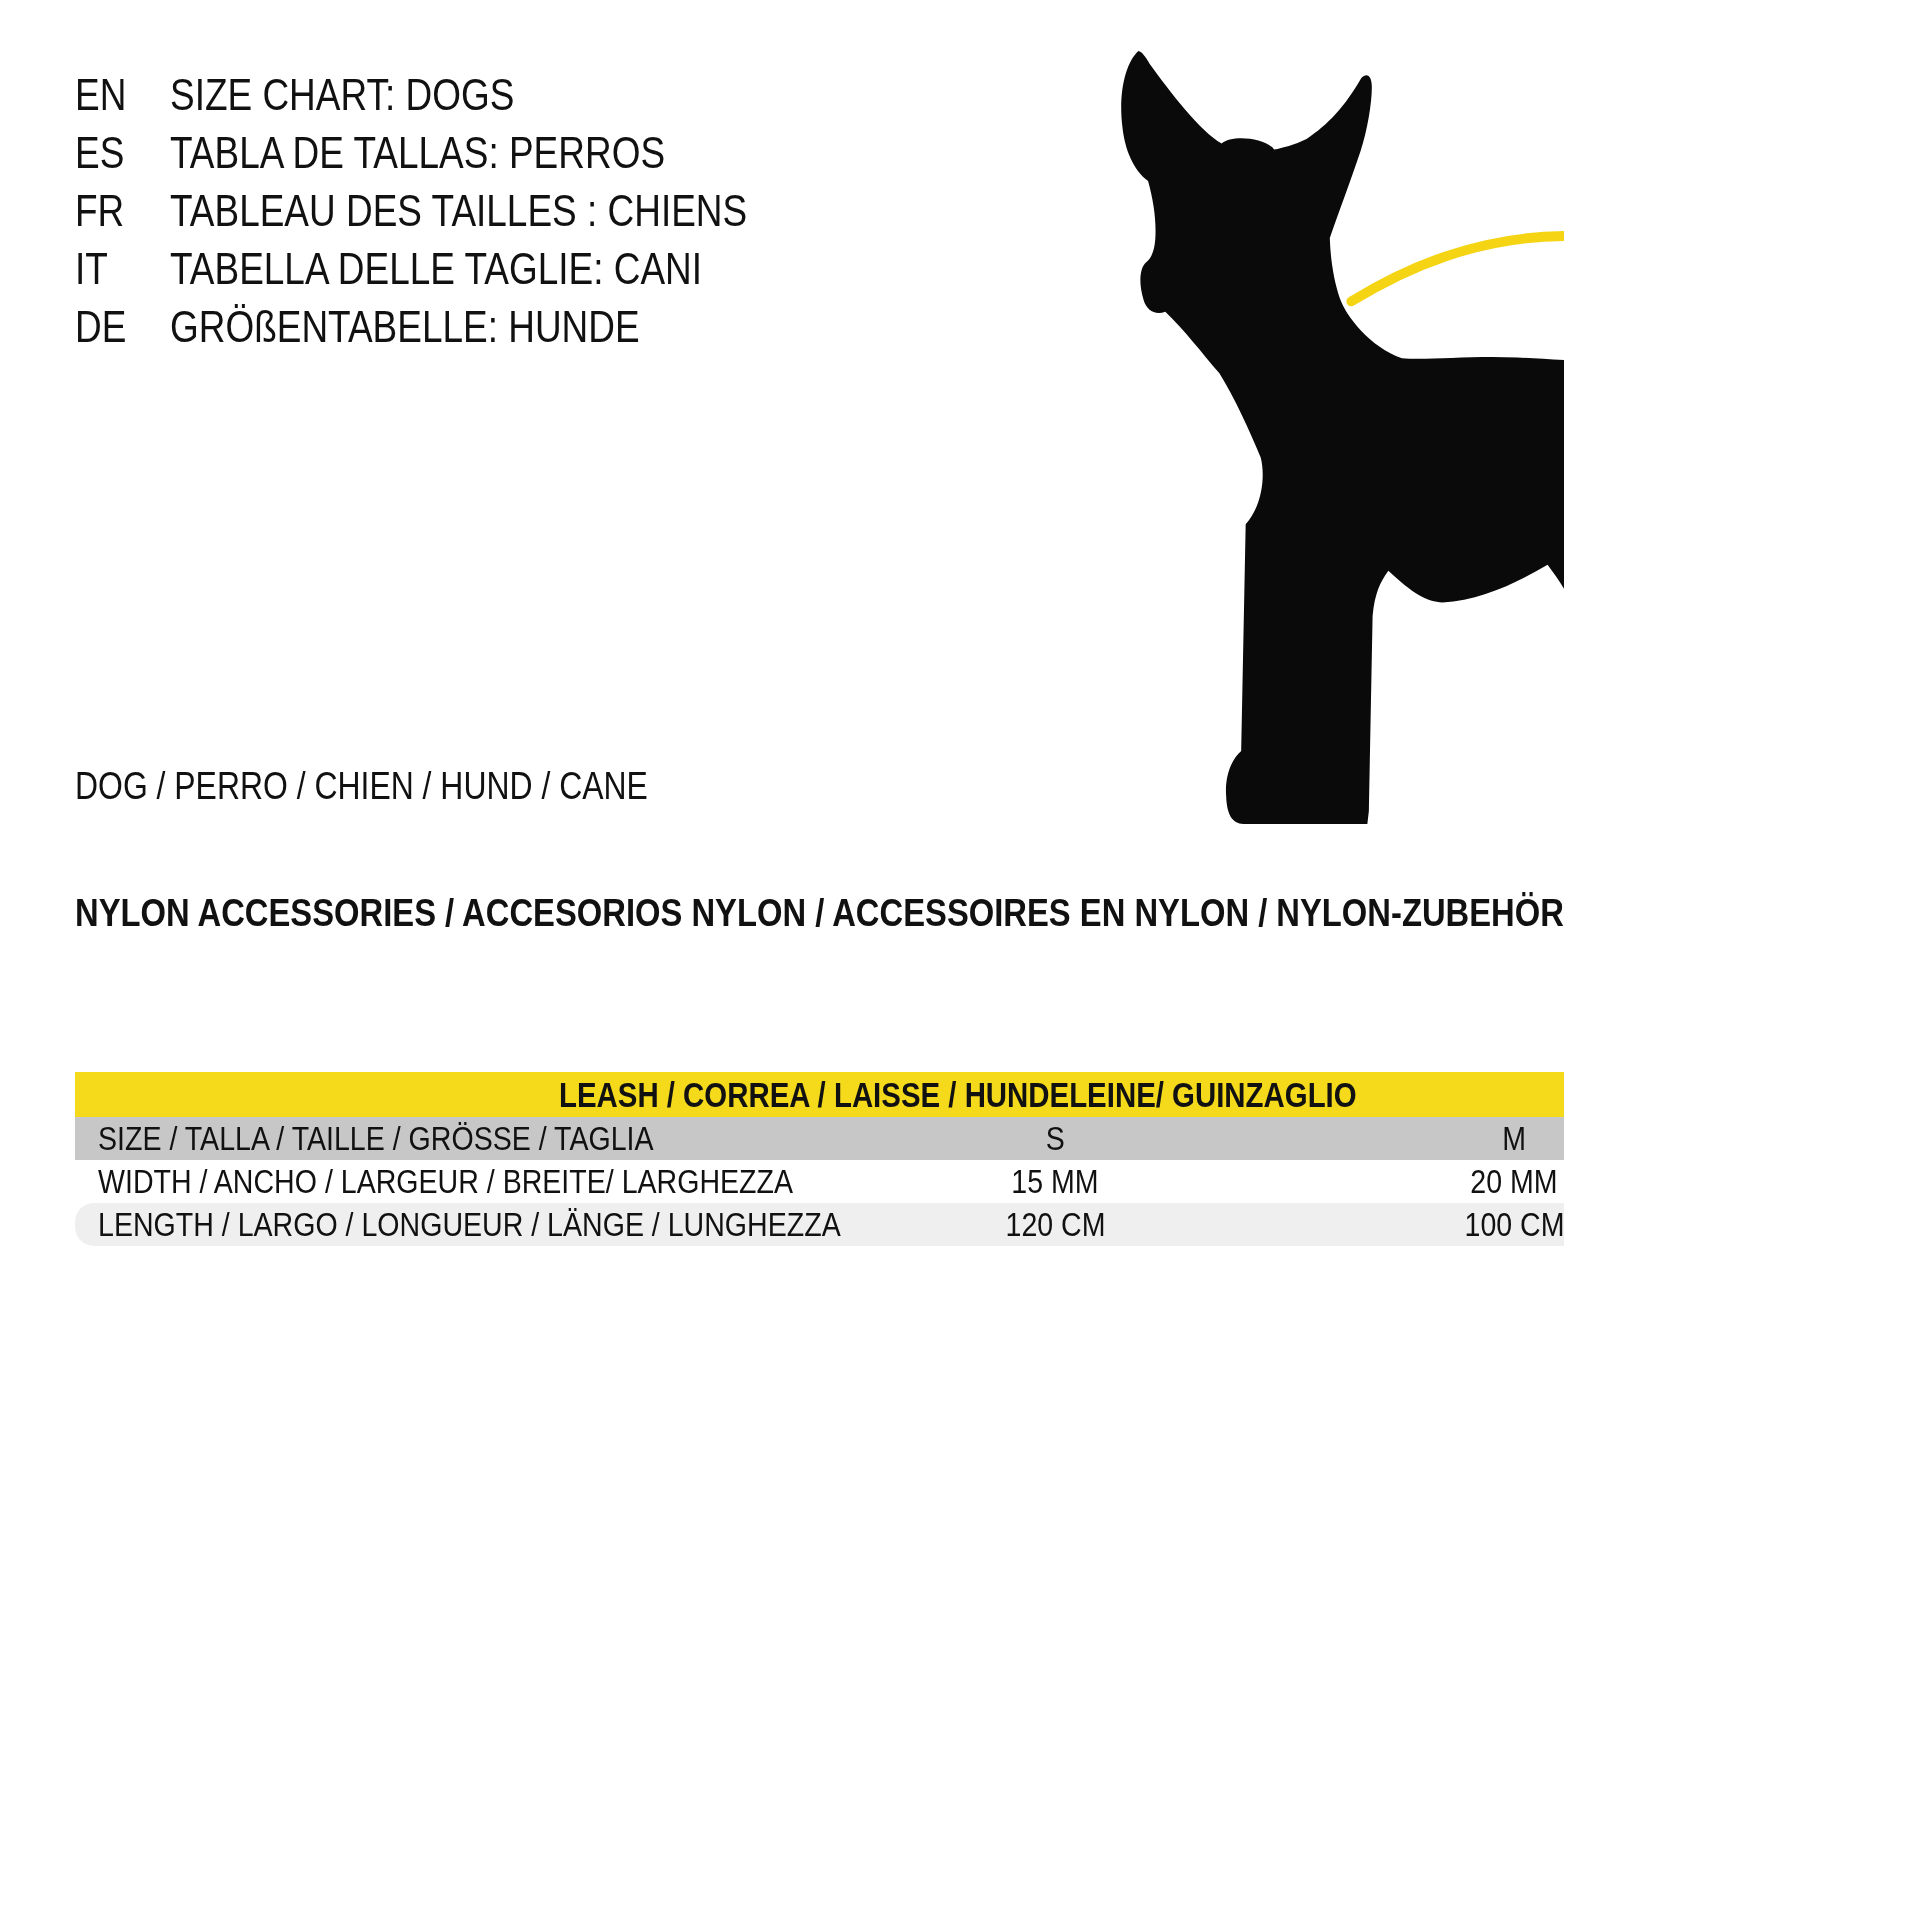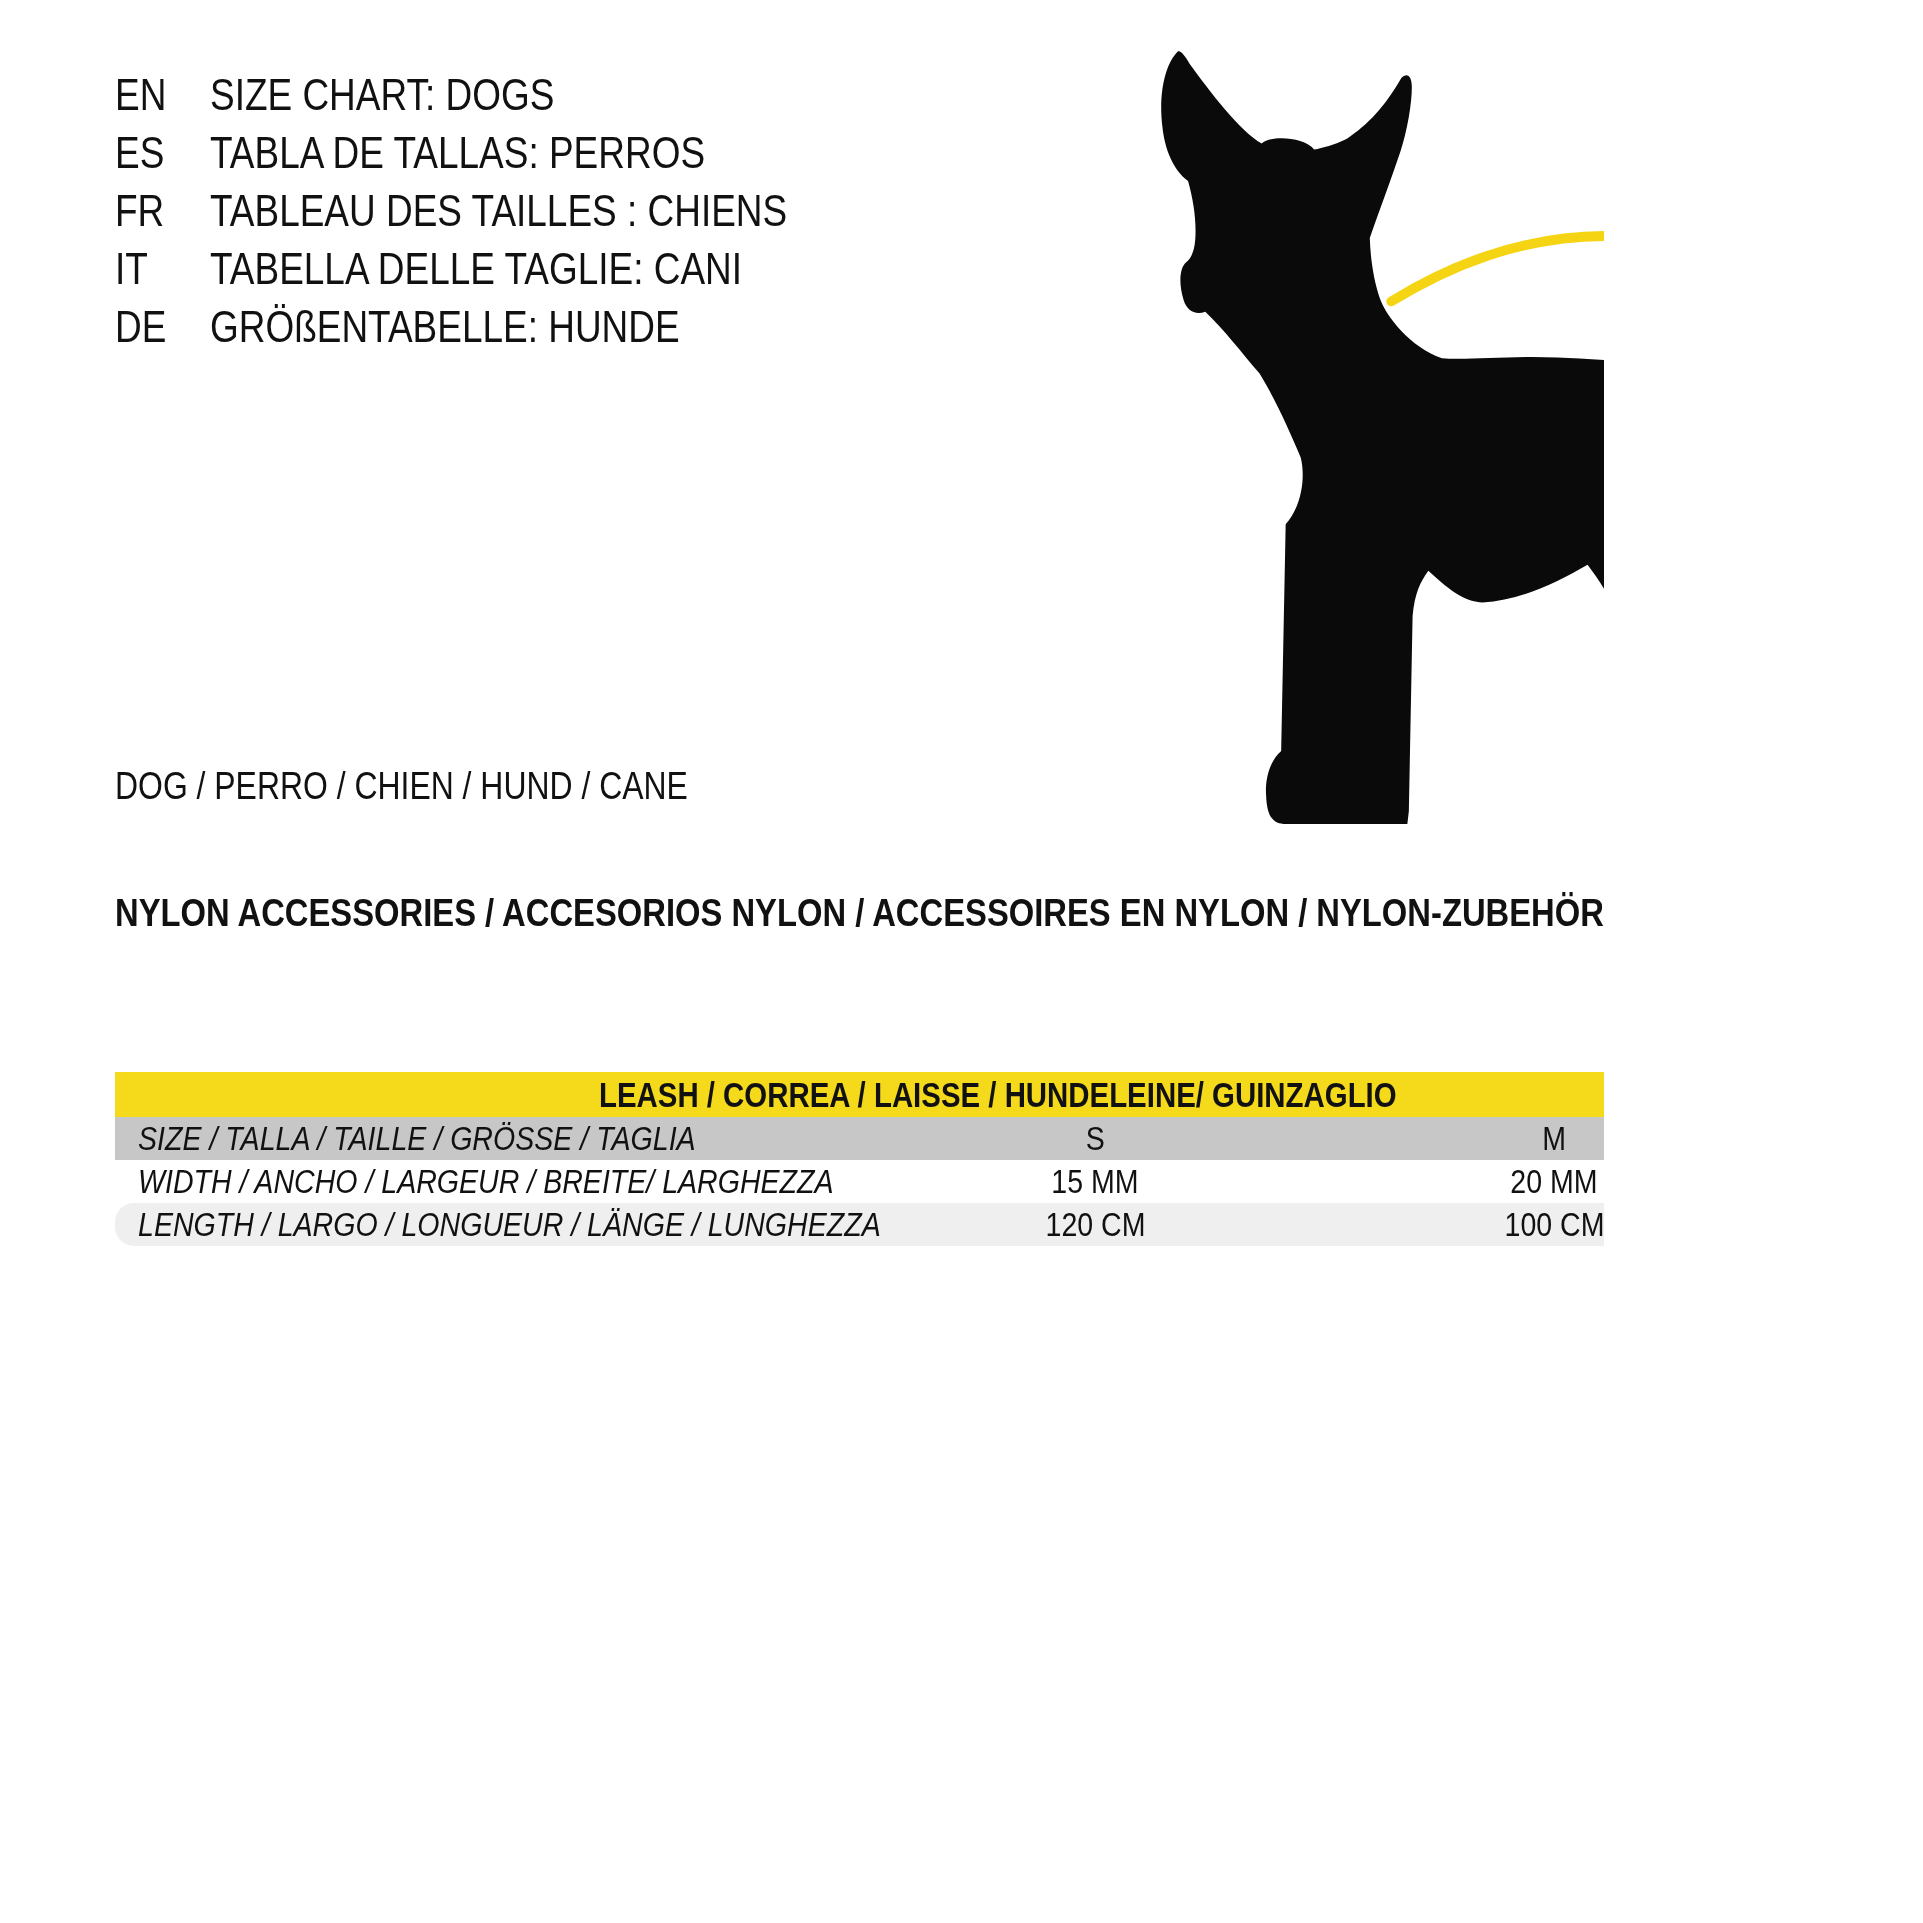--- a/index.html
+++ b/index.html
@@ -3,21 +3,20 @@
 <meta charset="utf-8">
 <style>
   html,body{margin:0;padding:0;background:#fff;}
   .page{
     position:relative;
     width:1564px;height:1924px;
     background:var(--background,#ffffff);
     font-family:"Liberation Sans","DejaVu Sans",sans-serif;
     color:var(--text,#111111);
     overflow:hidden;
-    margin-left:40px;
   }
   .cond{display:inline-block;transform:scaleX(.84);transform-origin:0 50%;white-space:nowrap;}
   .cond-c{display:inline-block;transform:scaleX(.84);transform-origin:50% 50%;white-space:nowrap;}
 
   
   .lang-list{position:absolute;left:75px;top:66px;font-size:44px;line-height:58px;font-weight:400;}
   .lang-row{display:flex;}
   .lang-code{width:95px;flex:0 0 95px;}
 
   
@@ -32,21 +31,21 @@
   .size-table{position:absolute;left:75px;top:1072px;width:1766px;z-index:3;}
   .tbl-header{
     height:45px;line-height:45px;text-align:center;
     background:var(--header-yellow,#F5D91B);
     font-size:35px;font-weight:700;
   }
   .tbl-row{display:grid;grid-template-columns:44% 23% 29% 4%;align-items:center;height:43px;font-size:34px;}
   .tbl-row.gray{background:var(--row-gray,#C7C7C7);}
   .tbl-row.white{background:#ffffff;}
   .tbl-row.lightgray{background:var(--row-light-gray,#EFEFEF);border-radius:19px;}
-  .tbl-label{padding-left:22.5px;font-style:italic;}
+  .tbl-label{padding-left:22.5px;}
   .tbl-val{text-align:center;}
 </style>
 </head>
 <body>
 
 <div class="page">
 
   <div class="lang-list">
     <div class="lang-row">
       <span class="lang-code"><span class="cond">EN</span></span>

